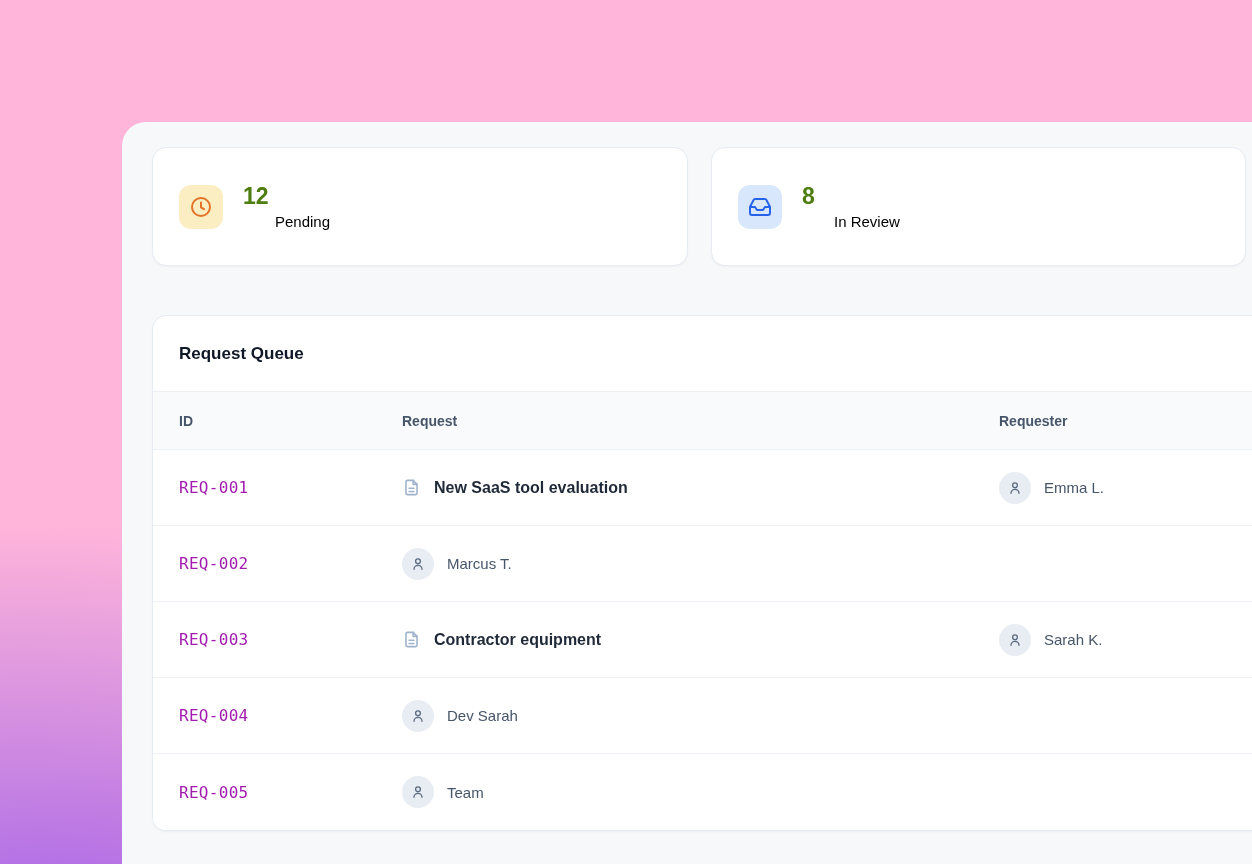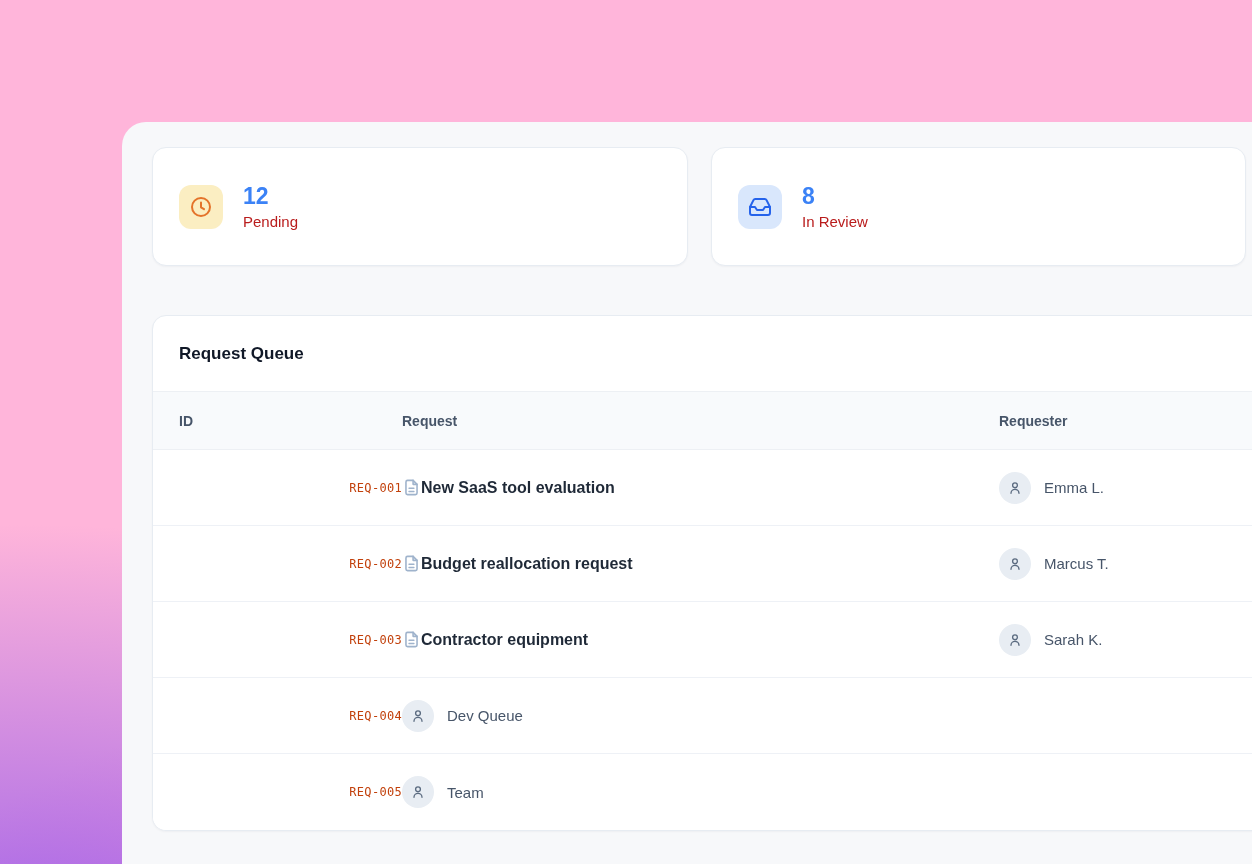--- a/index.html
+++ b/index.html
@@ -45,23 +45,23 @@
   .stat-card.second { width: 535px; }
   .stat-icon {
     width: 44px; height: 44px; border-radius: 12px;
     display: flex; align-items: center; justify-content: center;
     flex: none;
   }
   .stat-icon svg { width: 24px; height: 24px; display: block; }
   .stat-icon.orange { background: #fbeec2; color: #e4732a; }
   .stat-icon.blue   { background: #d9e7fc; color: #2563eb; }
   .stat-value {
-    font-size: 23px; font-weight: 700; color: #3b82f6; line-height: 1.15;
-  }
-  .stat-label { font-size: 15px; color: #b91c1c; margin-top: 3px; }
+    font-size: 23px; font-weight: 700; color: #4d7c0f; line-height: 1.15;
+  }
+  .stat-label { font-size: 15px; color: #000000; margin-top: 3px; margin-left: 32px; }
 
   
   .table-card {
     position: absolute; left: 30px; top: 193px;
     width: 1160px;
     background: #ffffff;
     border: 1px solid #e7ecf2;
     border-radius: 14px;
     box-shadow: 0 1px 2px rgba(15,23,42,0.04);
     overflow: hidden;
@@ -86,24 +86,24 @@
   }
   .th-id, .td-id { padding-left: 26px; }
   .trow {
     height: 76px;
     border-bottom: 1px solid #eef1f6;
     background: #ffffff;
   }
   .trow:last-child { border-bottom: none; }
   .td-id {
     font-family: "DejaVu Sans Mono", monospace;
-    font-size: 12px; color: #c2410c; letter-spacing: 0.3px; text-align: right;
+    font-size: 16px; color: #a21caf; letter-spacing: 0.3px;
   }
   .td-request {
-    display: flex; align-items: center; gap: 0;
+    display: flex; align-items: center; gap: 13px;
     font-size: 16px; font-weight: 600; color: #1f2937;
   }
   .doc-icon { color: #9fb3cc; display: flex; }
   .doc-icon svg { width: 19px; height: 19px; display: block; }
   .td-requester {
     display: flex; align-items: center; gap: 13px;
     font-size: 15px; color: #475569;
   }
   .avatar {
     width: 32px; height: 32px; border-radius: 50%;
@@ -179,53 +179,42 @@
             <circle cx="12" cy="8" r="3.6"></circle>
               <path d="M6 20c0-3.3 2.7-6 6-6s6 2.7 6 6"></path>
           </svg>
         </span>
         <span>Emma L.</span>
       </div>
     </div>
 
     <div class="trow">
       <div class="td-id">REQ-002</div>
+      <div class="td-requester">
+        <span class="avatar">
+          <svg viewBox="0 0 24 24" fill="none" stroke="currentColor" stroke-width="2" stroke-linecap="round" stroke-linejoin="round">
+            <circle cx="12" cy="8" r="3.6"></circle>
+              <path d="M6 20c0-3.3 2.7-6 6-6s6 2.7 6 6"></path>
+          </svg>
+        </span>
+        <span>Marcus T.</span>
+      </div>
+    </div>
+
+    <div class="trow">
+      <div class="td-id">REQ-003</div>
       <div class="td-request">
         <span class="doc-icon">
           <svg viewBox="0 0 24 24" fill="none" stroke="currentColor" stroke-width="2" stroke-linecap="round" stroke-linejoin="round">
             <path d="M14 3H7a2 2 0 0 0-2 2v14a2 2 0 0 0 2 2h10a2 2 0 0 0 2-2V8z"></path>
               <path d="M14 3v5h5"></path>
               <line x1="9" y1="13" x2="15" y2="13"></line>
               <line x1="9" y1="17" x2="15" y2="17"></line>
           </svg>
         </span>
-        <span>Budget reallocation request</span>
-      </div>
-      <div class="td-requester">
-        <span class="avatar">
-          <svg viewBox="0 0 24 24" fill="none" stroke="currentColor" stroke-width="2" stroke-linecap="round" stroke-linejoin="round">
-            <circle cx="12" cy="8" r="3.6"></circle>
-              <path d="M6 20c0-3.3 2.7-6 6-6s6 2.7 6 6"></path>
-          </svg>
-        </span>
-        <span>Marcus T.</span>
-      </div>
-    </div>
-
-    <div class="trow">
-      <div class="td-id">REQ-003</div>
-      <div class="td-request">
-        <span class="doc-icon">
-          <svg viewBox="0 0 24 24" fill="none" stroke="currentColor" stroke-width="2" stroke-linecap="round" stroke-linejoin="round">
-            <path d="M14 3H7a2 2 0 0 0-2 2v14a2 2 0 0 0 2 2h10a2 2 0 0 0 2-2V8z"></path>
-              <path d="M14 3v5h5"></path>
-              <line x1="9" y1="13" x2="15" y2="13"></line>
-              <line x1="9" y1="17" x2="15" y2="17"></line>
-          </svg>
-        </span>
         <span>Contractor equipment</span>
       </div>
       <div class="td-requester">
         <span class="avatar">
           <svg viewBox="0 0 24 24" fill="none" stroke="currentColor" stroke-width="2" stroke-linecap="round" stroke-linejoin="round">
             <circle cx="12" cy="8" r="3.6"></circle>
               <path d="M6 20c0-3.3 2.7-6 6-6s6 2.7 6 6"></path>
           </svg>
         </span>
         <span>Sarah K.</span>
@@ -234,21 +223,21 @@
 
     <div class="trow">
       <div class="td-id">REQ-004</div>
       <div class="td-requester">
         <span class="avatar">
           <svg viewBox="0 0 24 24" fill="none" stroke="currentColor" stroke-width="2" stroke-linecap="round" stroke-linejoin="round">
             <circle cx="12" cy="8" r="3.6"></circle>
               <path d="M6 20c0-3.3 2.7-6 6-6s6 2.7 6 6"></path>
           </svg>
         </span>
-        <span>Dev Queue</span>
+        <span>Dev Sarah</span>
       </div>
     </div>
 
     <div class="trow">
       <div class="td-id">REQ-005</div>
       <div class="td-requester">
         <span class="avatar">
           <svg viewBox="0 0 24 24" fill="none" stroke="currentColor" stroke-width="2" stroke-linecap="round" stroke-linejoin="round">
             <circle cx="12" cy="8" r="3.6"></circle>
               <path d="M6 20c0-3.3 2.7-6 6-6s6 2.7 6 6"></path>

